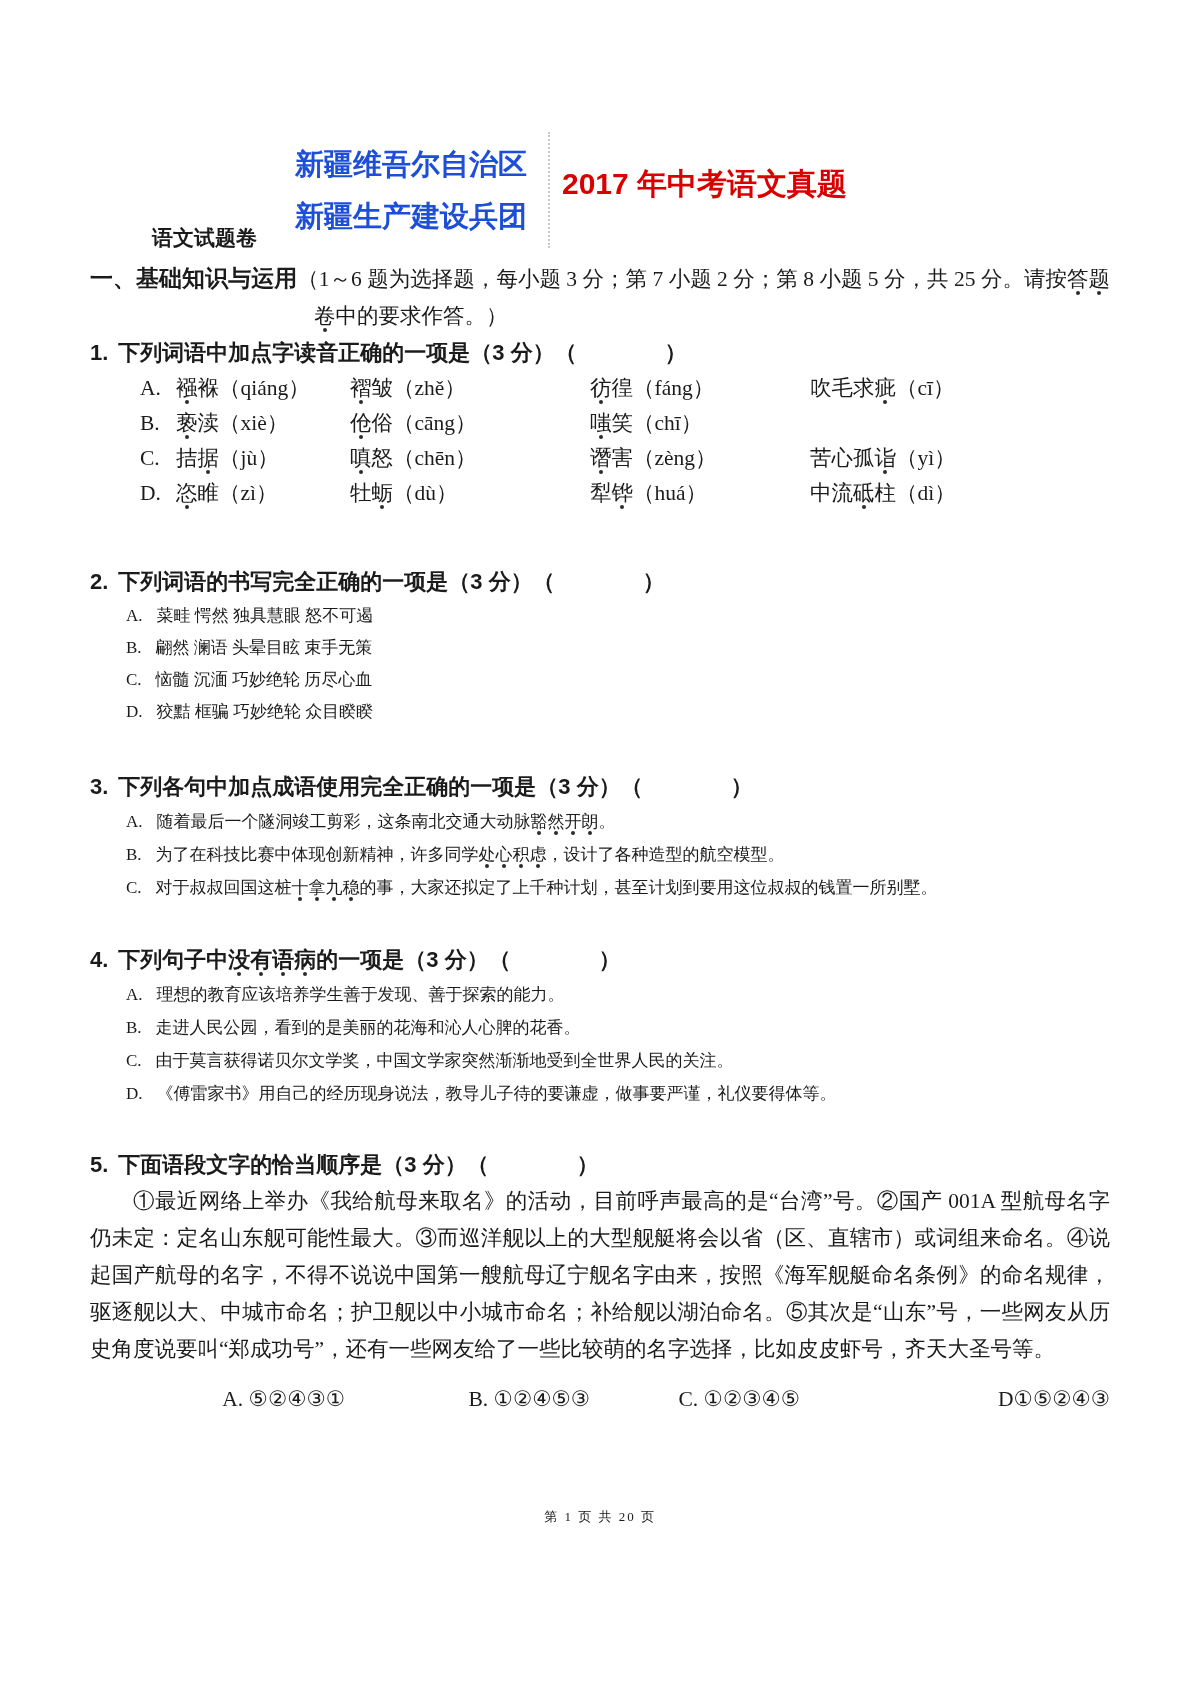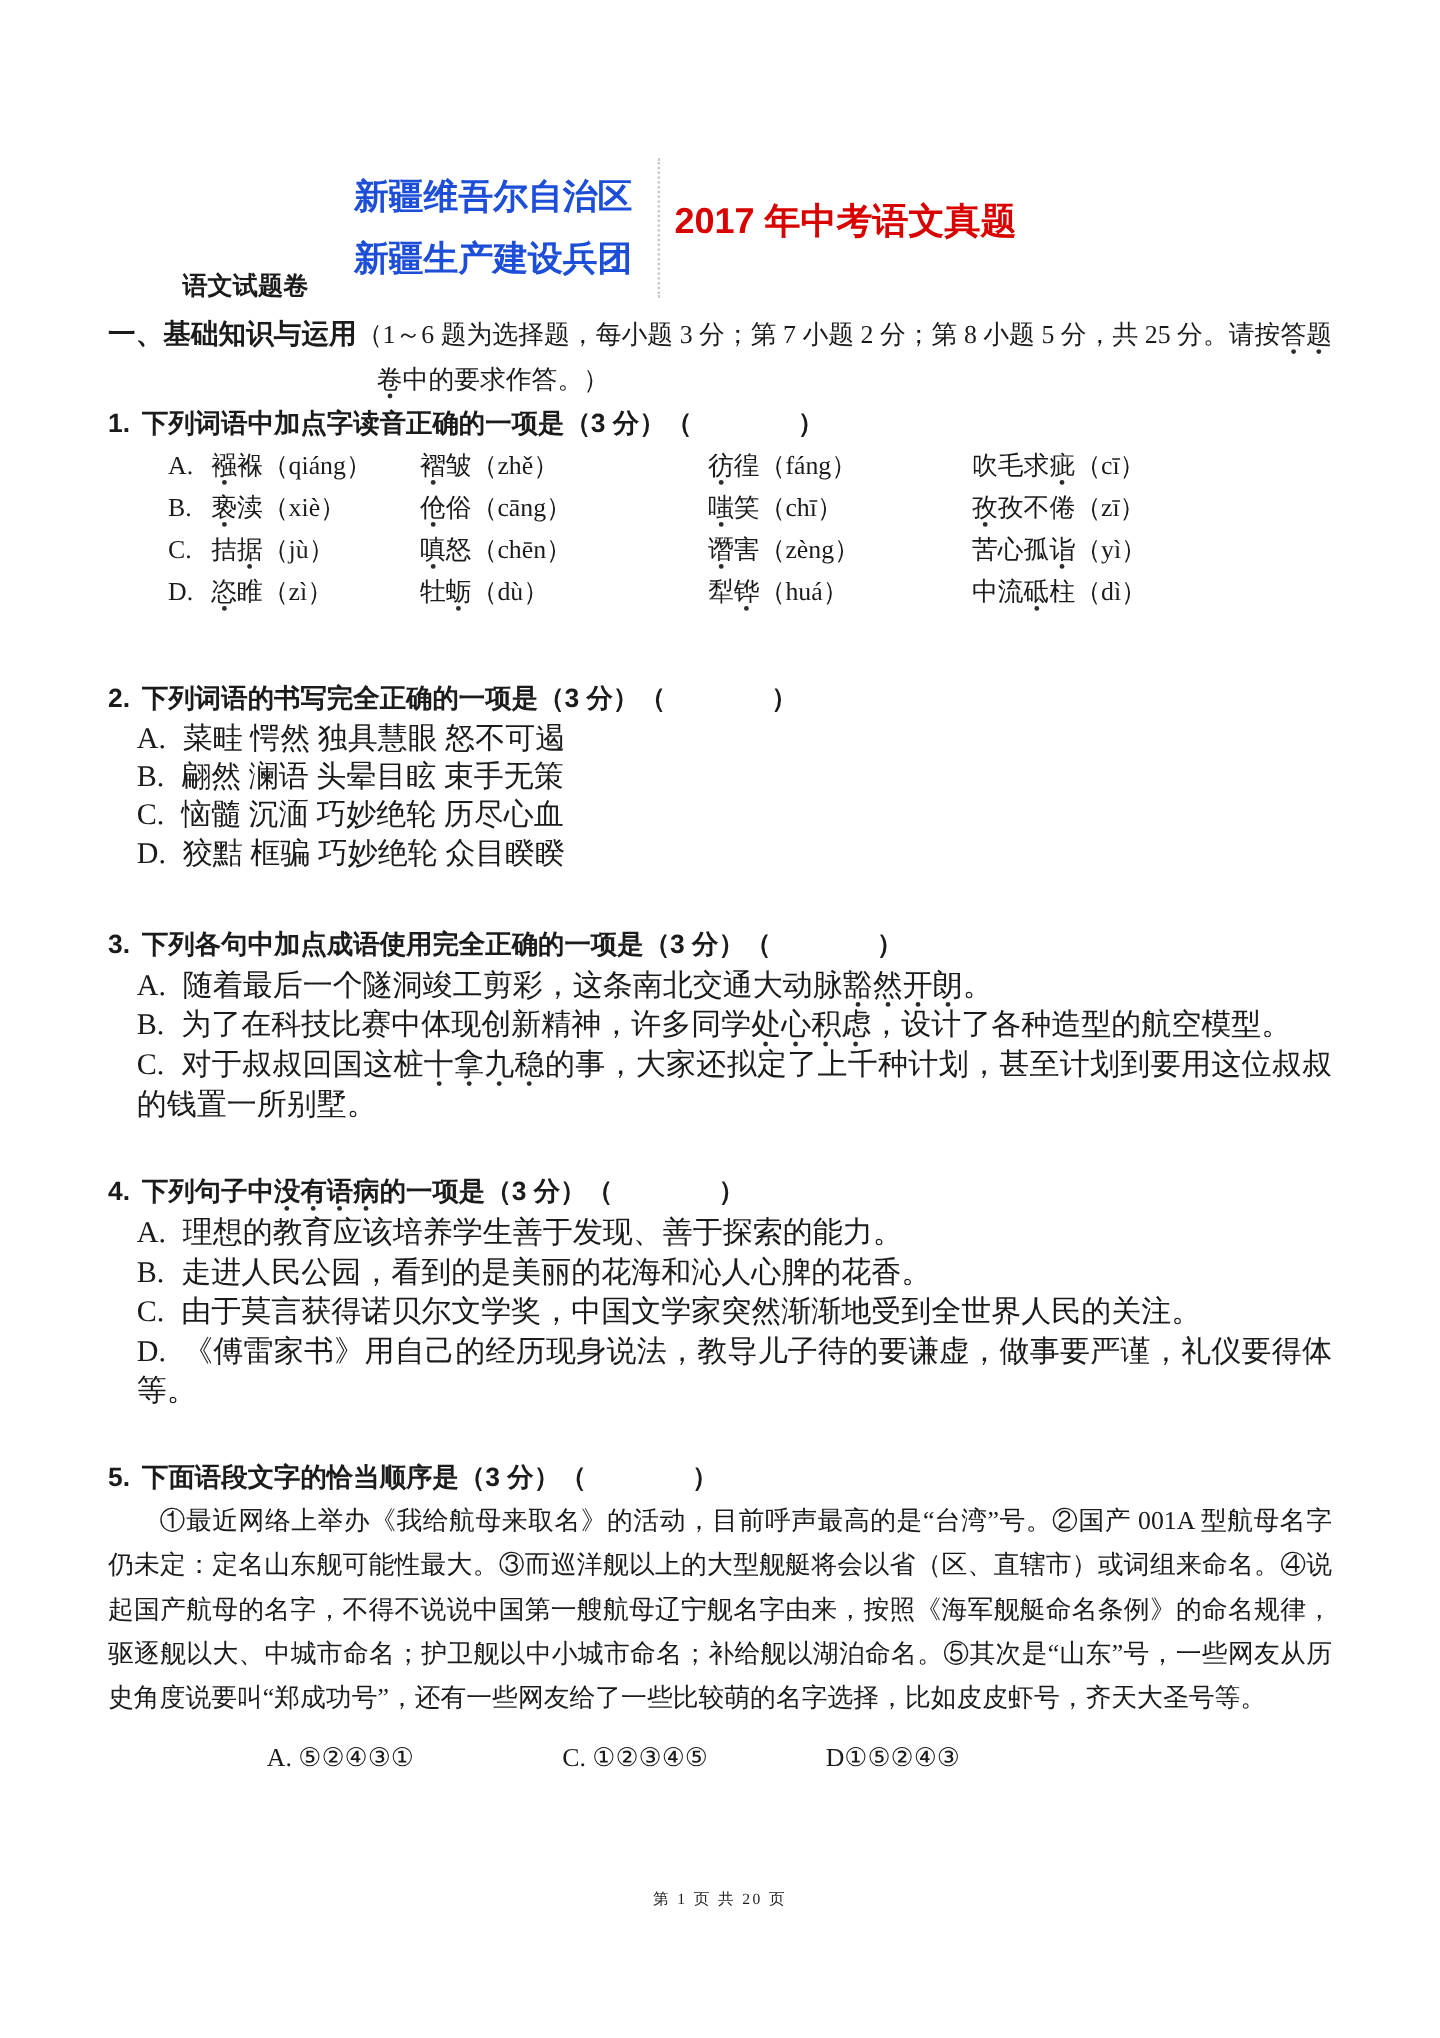--- a/index.html
+++ b/index.html
@@ -39,21 +39,21 @@
   .mt-q2{margin-top:53px;}
   .mt-q3{margin-top:41px;}
   .mt-q4{margin-top:38px;}
   .mt-q5{margin-top:37px;}
   
   .q1-row{
     display:grid;grid-template-columns:36px 174px 240px 220px auto;
     margin-left:50px;line-height:35px;font-size:21.5px;
   }
   
-  .opt{margin-left:24px;line-height:32px;font-size:25px;text-align:justify;}
+  .opt{margin-left:36px;line-height:32px;font-size:17px;text-align:justify;}
   .opt-33{line-height:33px;}
   .opt-label{margin-right:14px;}
   
   .q5-para{margin-top:0;font-size:21.5px;line-height:37px;text-indent:2em;text-align:justify;}
   .q5-opts{
     display:grid;grid-template-columns:205px 245px 210px auto;
     margin-left:50px;margin-top:14px;font-size:21.5px;line-height:34px;text-align:right;
   }
   
   .emd{position:relative;}
@@ -92,21 +92,20 @@
       <span><span class="emd">襁</span>褓（qiáng）</span>
       <span><span class="emd">褶</span>皱（zhě）</span>
       <span><span class="emd">彷</span>徨（fáng）</span>
       <span>吹毛求<span class="emd">疵</span>（cī）</span>
     </div>
     <div class="q1-row">
       <span class="opt-label">B.</span>
       <span><span class="emd">亵</span>渎（xiè）</span>
       <span><span class="emd">伧</span>俗（cāng）</span>
       <span><span class="emd">嗤</span>笑（chī）</span>
-      <span><span class="emd">孜</span>孜不倦（zī）</span>
     </div>
     <div class="q1-row">
       <span class="opt-label">C.</span>
       <span>拮<span class="emd">据</span>（jù）</span>
       <span><span class="emd">嗔</span>怒（chēn）</span>
       <span><span class="emd">谮</span>害（zèng）</span>
       <span>苦心孤<span class="emd">诣</span>（yì）</span>
     </div>
     <div class="q1-row">
       <span class="opt-label">D.</span>
@@ -146,20 +145,21 @@
     <div class="opt opt-33"><span class="opt-label">D.</span><span>《傅雷家书》用自己的经历现身说法，教导儿子待的要谦虚，做事要严谨，礼仪要得体等。</span></div>
   </div>
 
   <div class="mt-q5">
     <div class="q-stem">
       <span class="q-num">5.</span><span>下面语段文字的恰当顺序是（3 分）（　　　　）</span>
     </div>
     <div class="q5-para">①最近网络上举办《我给航母来取名》的活动，目前呼声最高的是“台湾”号。②国产 001A 型航母名字仍未定：定名山东舰可能性最大。③而巡洋舰以上的大型舰艇将会以省（区、直辖市）或词组来命名。④说起国产航母的名字，不得不说说中国第一艘航母辽宁舰名字由来，按照《海军舰艇命名条例》的命名规律，驱逐舰以大、中城市命名；护卫舰以中小城市命名；补给舰以湖泊命名。⑤其次是“山东”号，一些网友从历史角度说要叫“郑成功号”，还有一些网友给了一些比较萌的名字选择，比如皮皮虾号，齐天大圣号等。</div>
     <div class="q5-opts">
       <span>A. ⑤②④③①</span>
+      <span>B. ①②④⑤③</span>
       <span>C. ①②③④⑤</span>
       <span>D①⑤②④③</span>
     </div>
   </div>
 
   <div class="footer">第 1 页 共 20 页</div>
 
 </div>
 
 </body></html>

